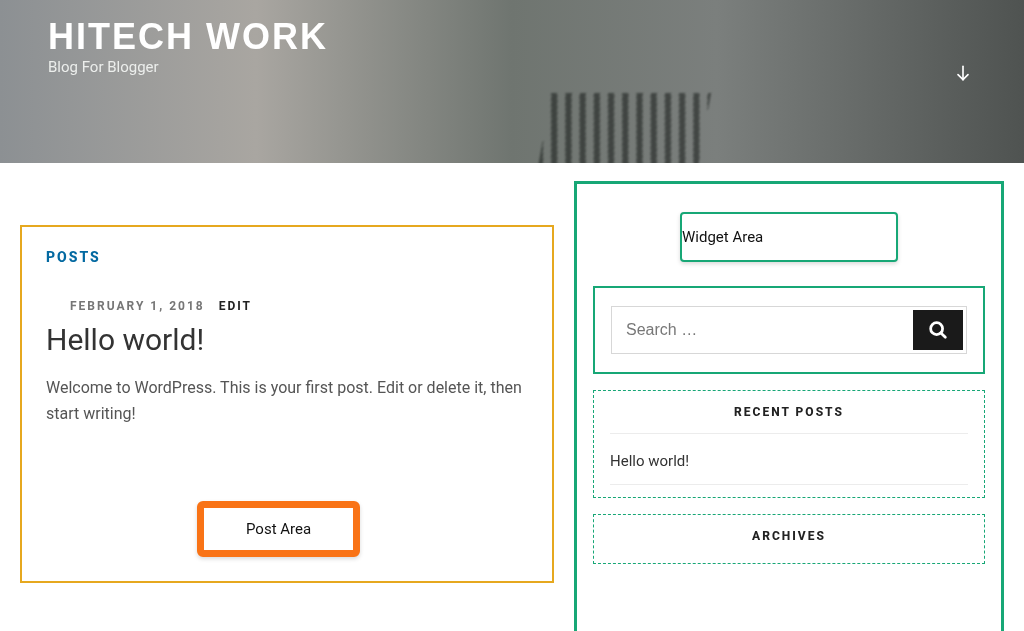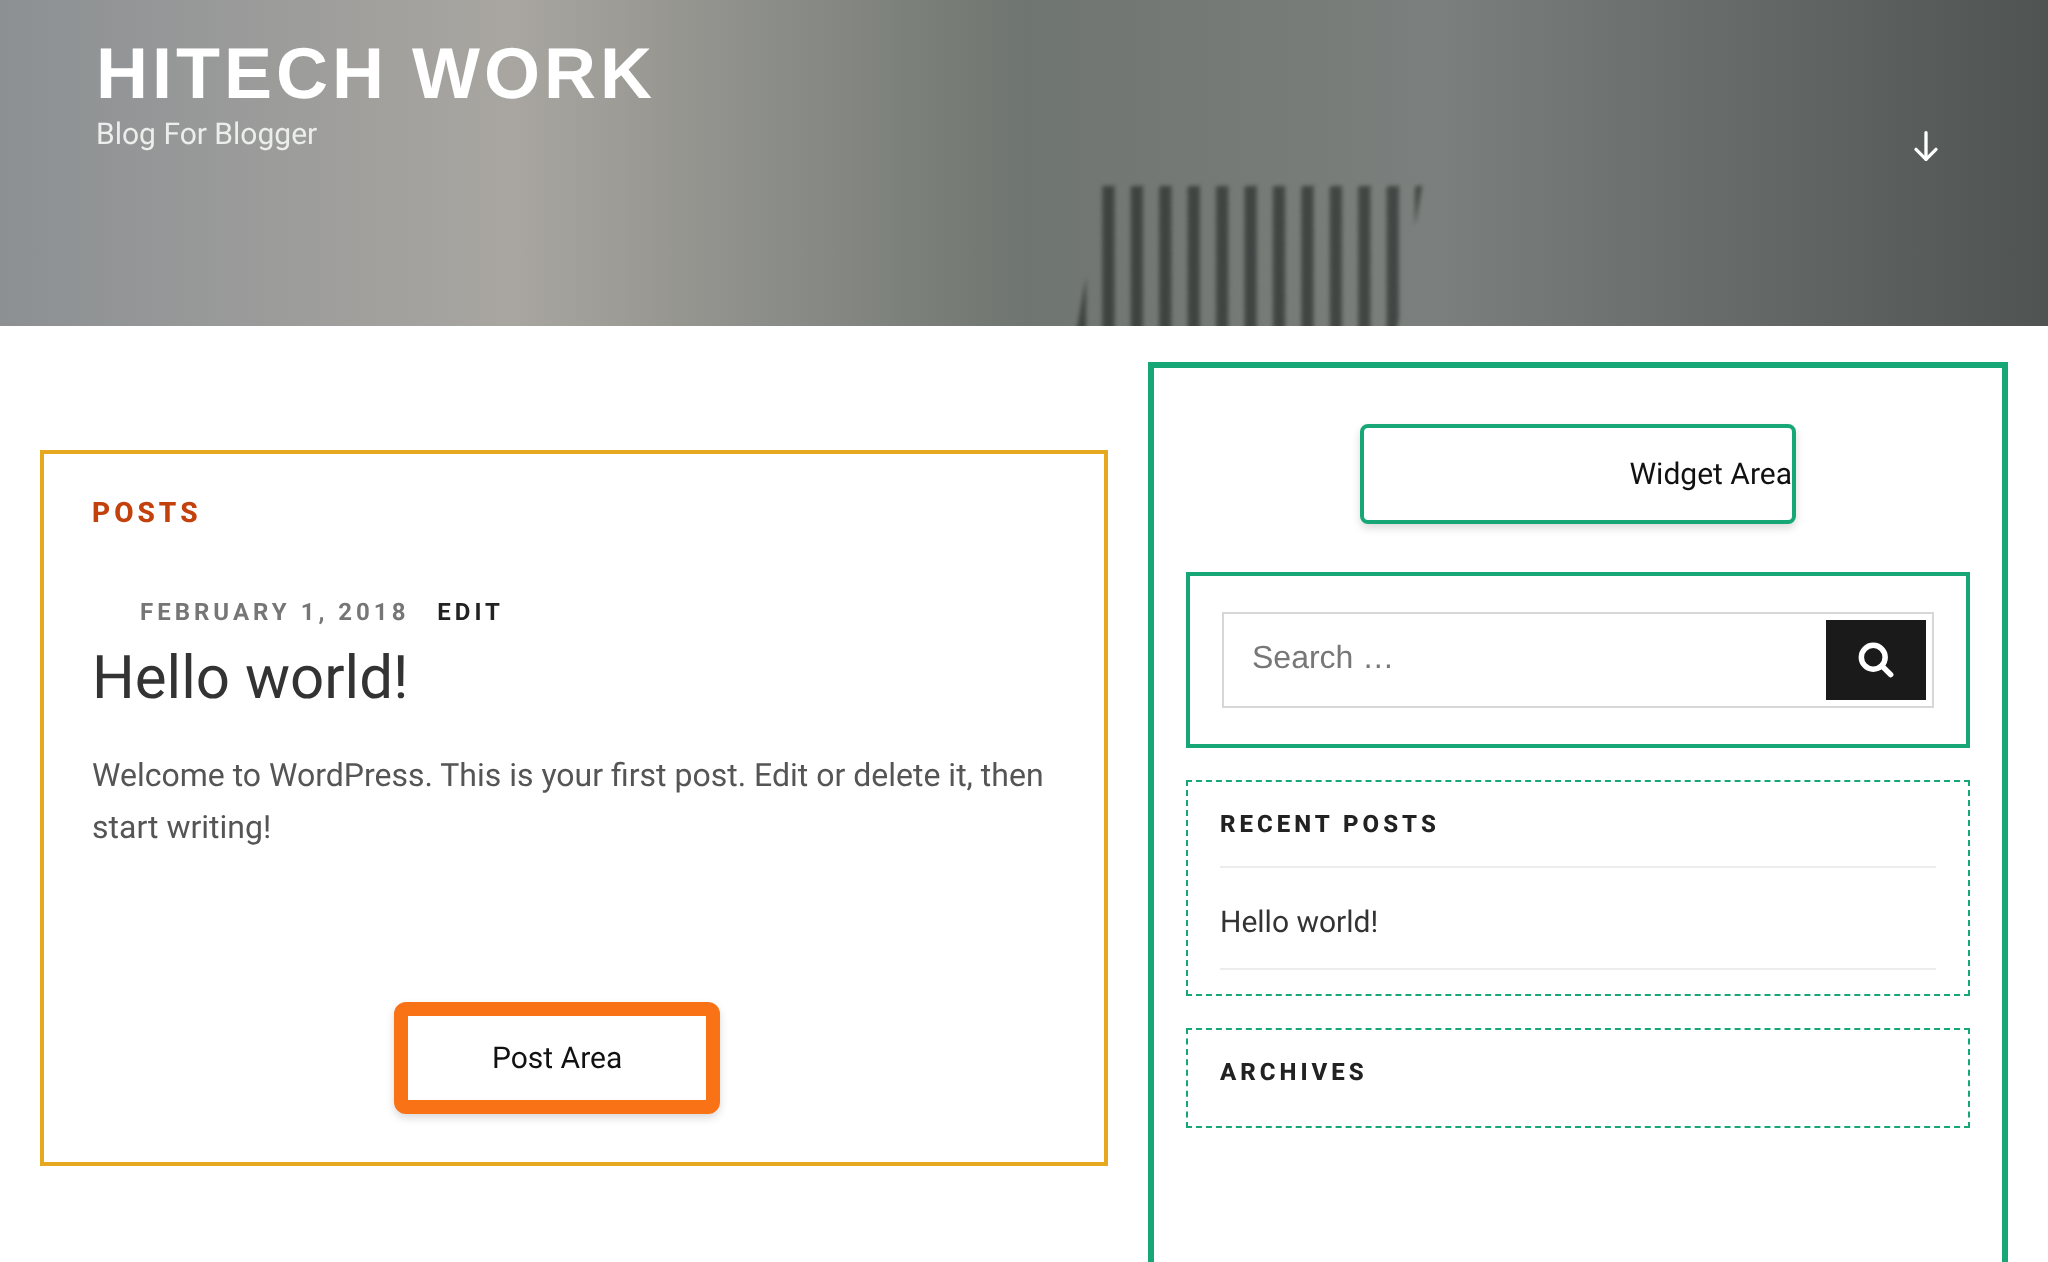--- a/index.html
+++ b/index.html
@@ -61,21 +61,21 @@
     border: 2px solid #e6a81f; 
     box-shadow: 0 0 0 0 rgba(0,0,0,0);
     position: relative;
     padding: 22px 24px 24px 24px;
     height: 358px;
   }
   .posts-heading {
     font-size: 14px;
     font-weight: 800;
     letter-spacing: 2px;
-    color: #c2410c;
+    color: #0369a1;
     margin-bottom: 30px;
   }
   .post-meta { margin-bottom: 8px; padding-left: 24px; }
   .post-date {
     font-size: 12px;
     font-weight: 700;
     letter-spacing: 2px;
     color: #767676;
   }
   .post-edit {
@@ -117,21 +117,21 @@
     border: 3px solid #17a776;
     padding: 18px 16px 0 16px;
     position: relative;
     height: 490px;
   }
   .widget-area-label {
     width: 218px;
     margin: 10px auto 24px auto;
     border: 2px solid #17a776;
     border-radius: 4px;
-    text-align: right;
+    text-align: left;
     padding: 14px 0;
     font-size: 15px;
     color: #111;
     box-shadow: 0 2px 4px rgba(0,0,0,.15);
     background: #fff;
   }
 
   .widget-box {
     border: 1px dashed #17a776;
     padding: 14px 16px 12px 16px;
@@ -165,20 +165,21 @@
     margin: 3px;
   }
   .search-btn svg { stroke: #fff; }
 
   .widget-heading {
     font-size: 12px;
     font-weight: 800;
     letter-spacing: 2px;
     color: #222;
     margin-bottom: 14px;
+    text-align: center;
   }
   .widget-box hr { border: none; border-top: 1px solid #ececec; margin: 0 0 12px 0; }
   .widget-link { font-size: 15px; color: #333; cursor: pointer; padding: 6px 0 10px 0; display: inline-block;}
   .widget-line { font-size: 15px; color: #333; padding: 6px 0 10px 0; }
   .widget-line .lnk { cursor: pointer; }
   .widget-box .bottomline { border-top: 1px solid #ececec; margin-top: 4px; }
 
   .widget-box.archives { margin-bottom: 0; padding-bottom: 6px;}
 </style>
 </head>

